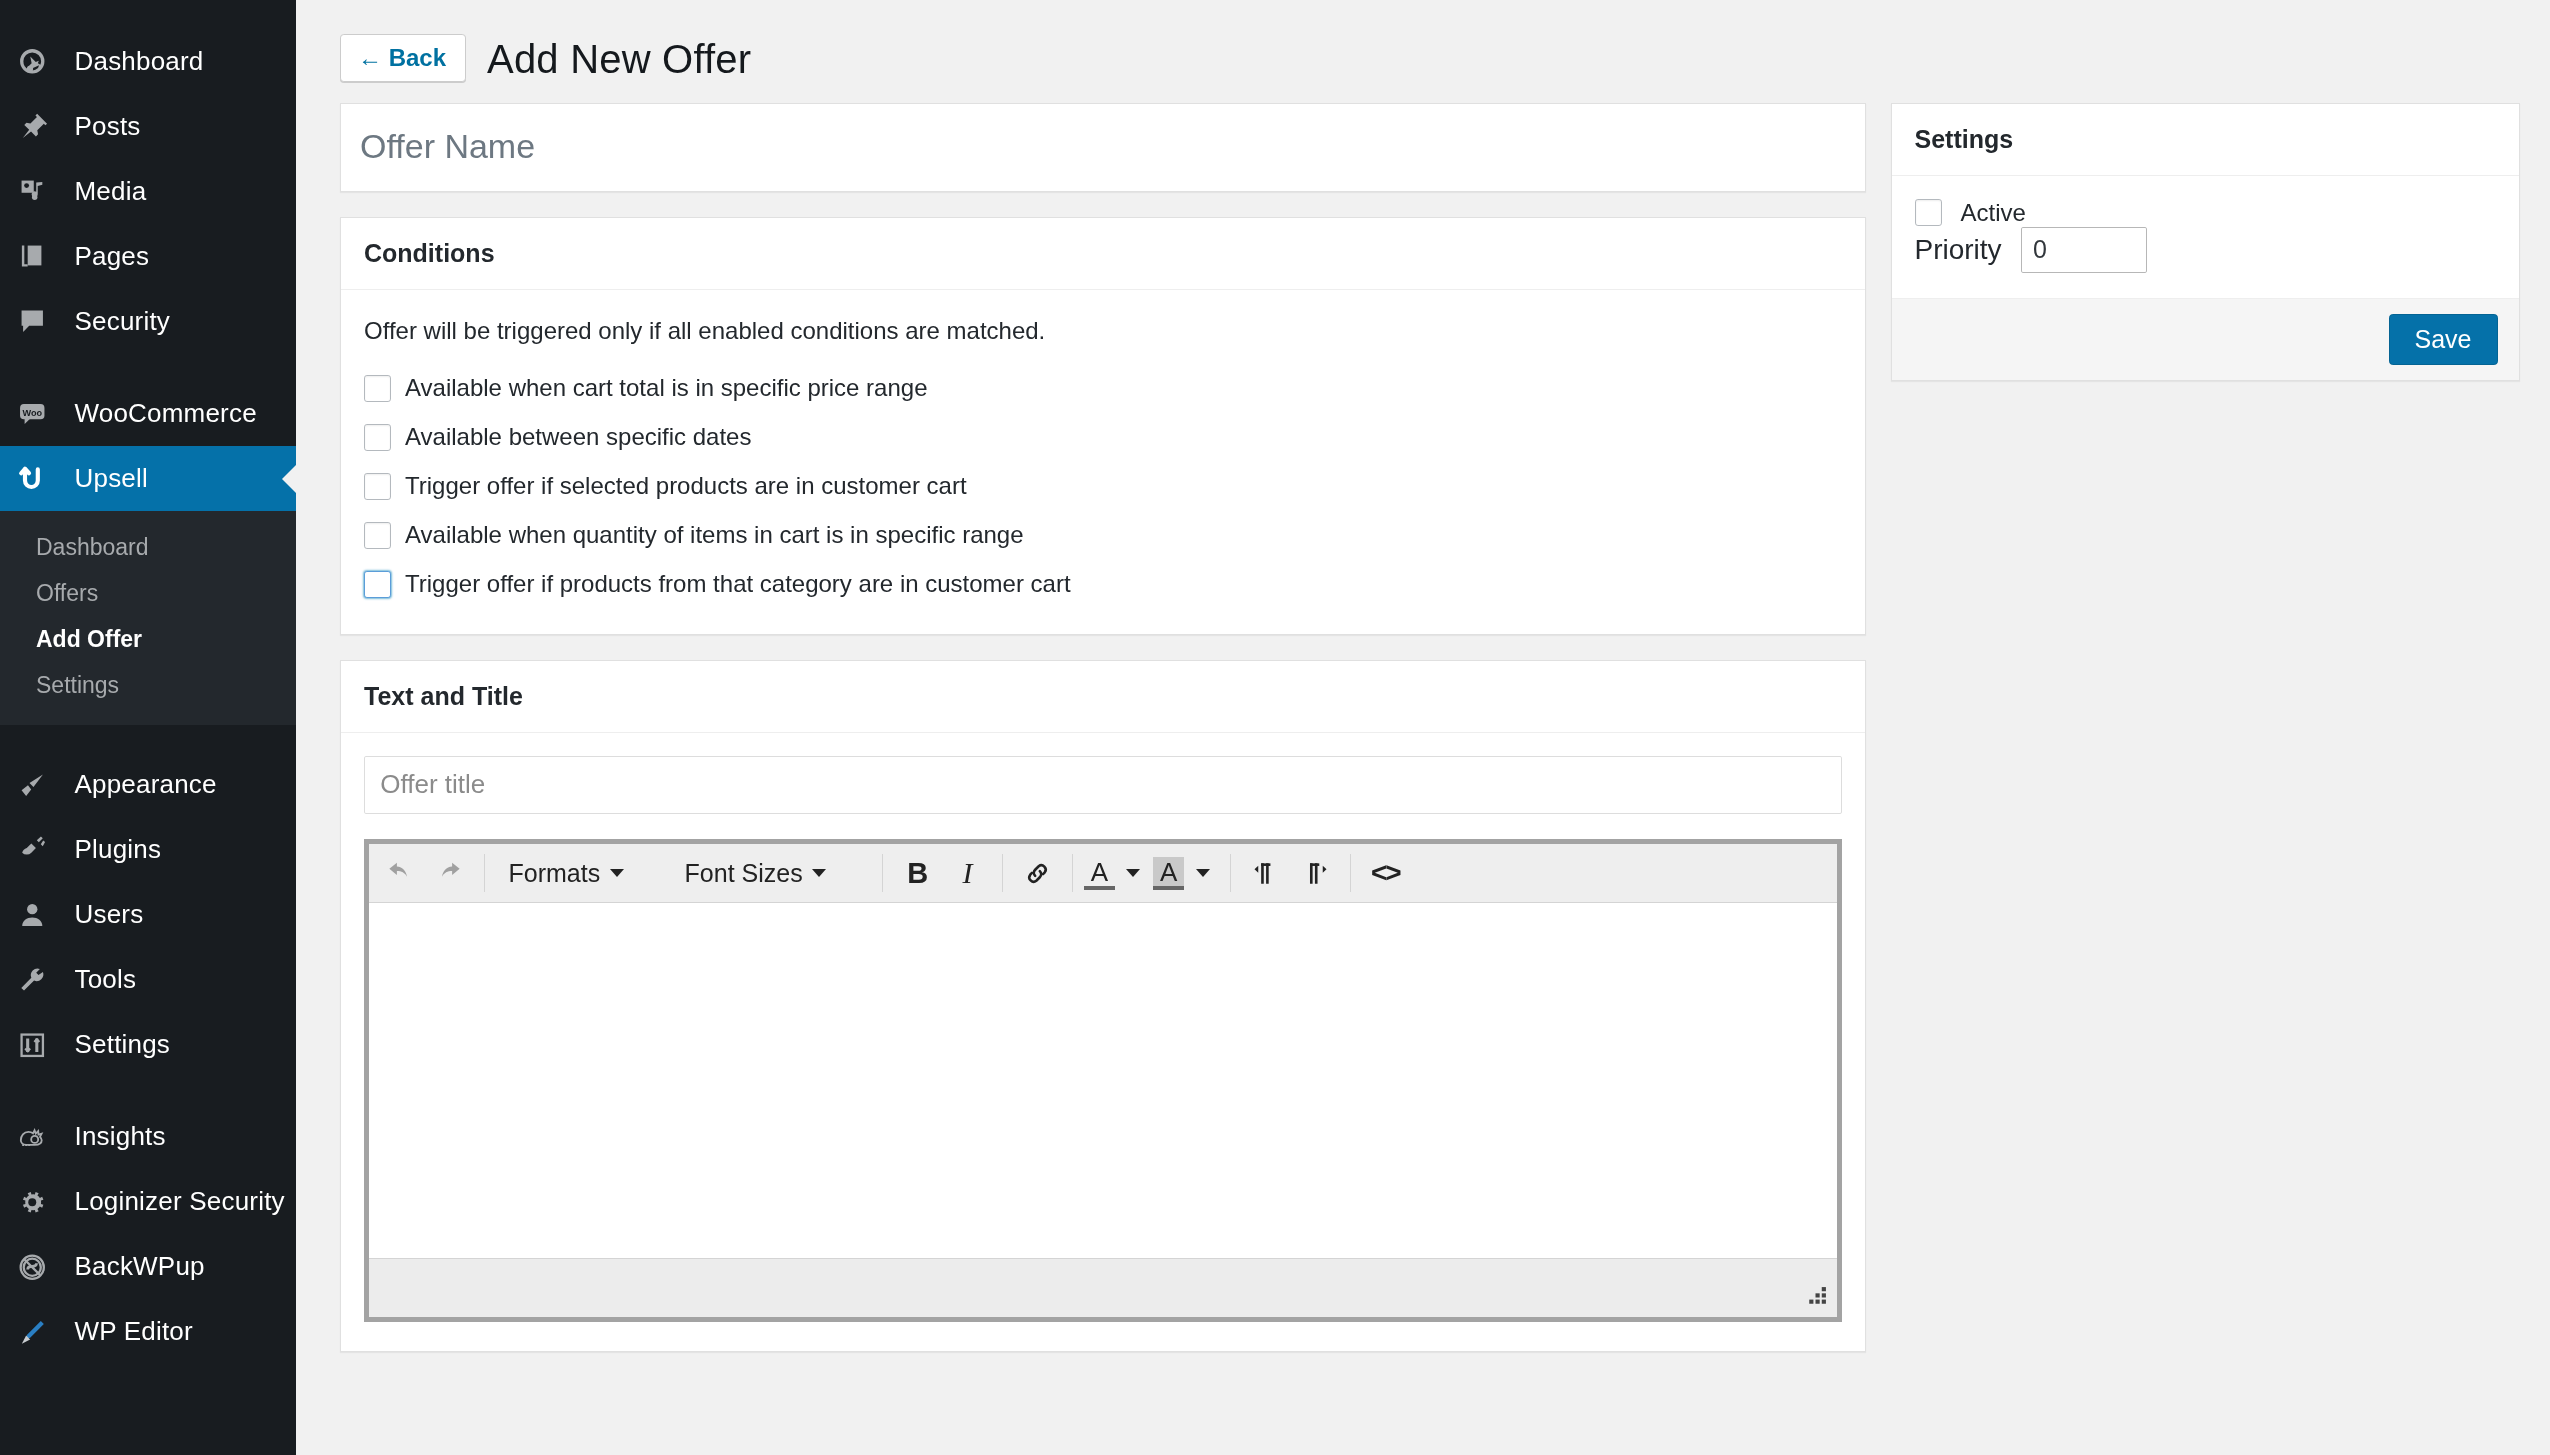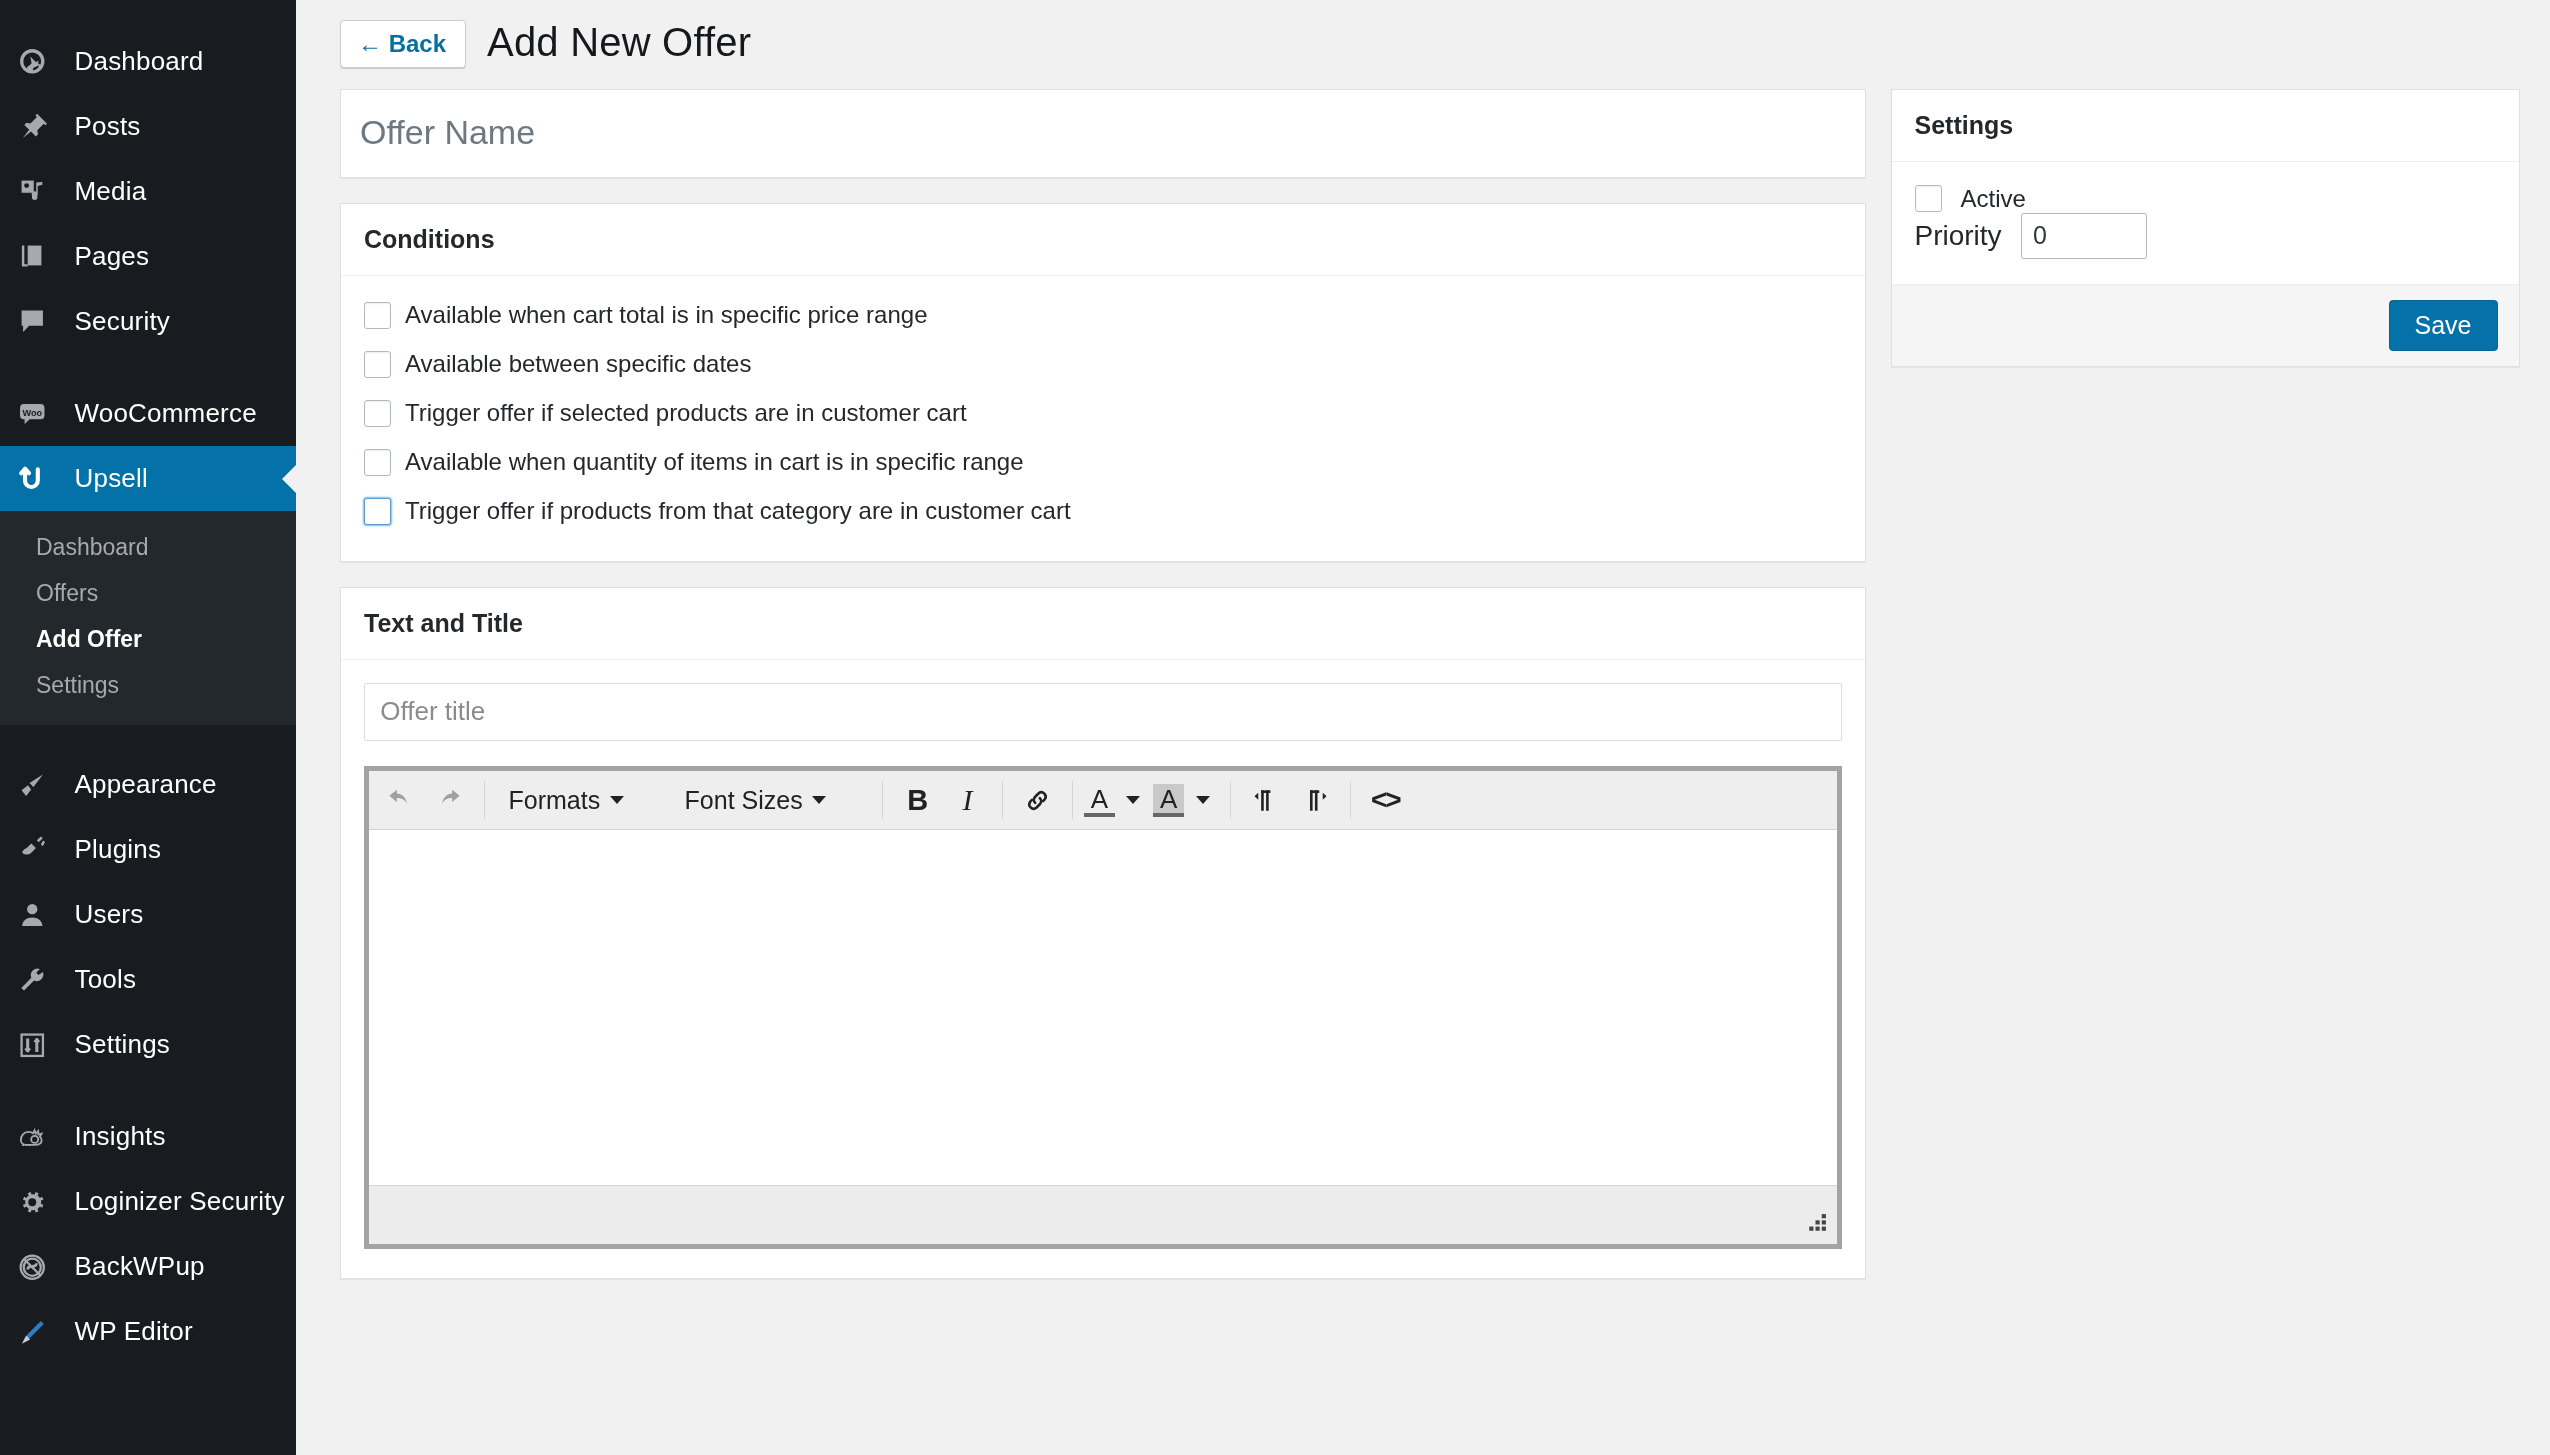--- a/index.html
+++ b/index.html
@@ -63,23 +63,23 @@
   
   .main {
     flex: 1 1 auto;
     height: 1455px;
     background: #f1f1f1;
     padding: 0 30.5px 0 44px;
     overflow: hidden;
     position: relative;
   }
   .pagehead {
-    display: flex; align-items: flex-start;
+    display: flex; align-items: flex-end;
     gap: 21px;
-    padding-top: 20px; padding-bottom: 21px;
+    padding-top: 34px; padding-bottom: 21px;
   }
   .back-btn {
     background: #ffffff;
     border: 1px solid #ccc;
     border-radius: 3.8px;
     color: #0071a1;
     font-size: 24px;
     font-weight: bold;
     padding: 10.5px 19px 11.4px 17px;
     cursor: pointer;
@@ -445,20 +445,21 @@
 
         <div class="panel">
           <div class="title-input-wrap">
             <input class="offer-name-input" type="text" placeholder="Offer Name" style="">
           </div>
         </div>
 
         <div class="panel">
           <div class="panel-hd">Conditions</div>
           <div class="panel-bd">
+            <p class="cond-note">Offer will be triggered only if all enabled conditions are matched.</p>
 
             <div class="cond-row">
               <span class="cbox"></span>
               <span class="cond-label">Available when cart total is in specific price range</span>
             </div>
             <div class="cond-row">
               <span class="cbox"></span>
               <span class="cond-label">Available between specific dates</span>
             </div>
             <div class="cond-row">

